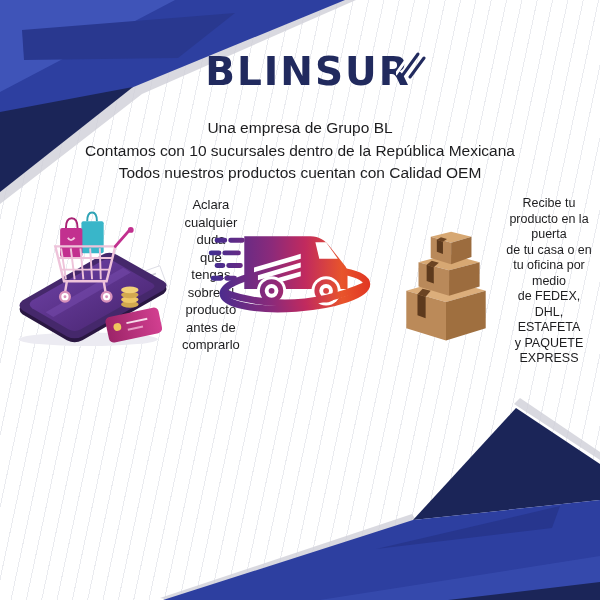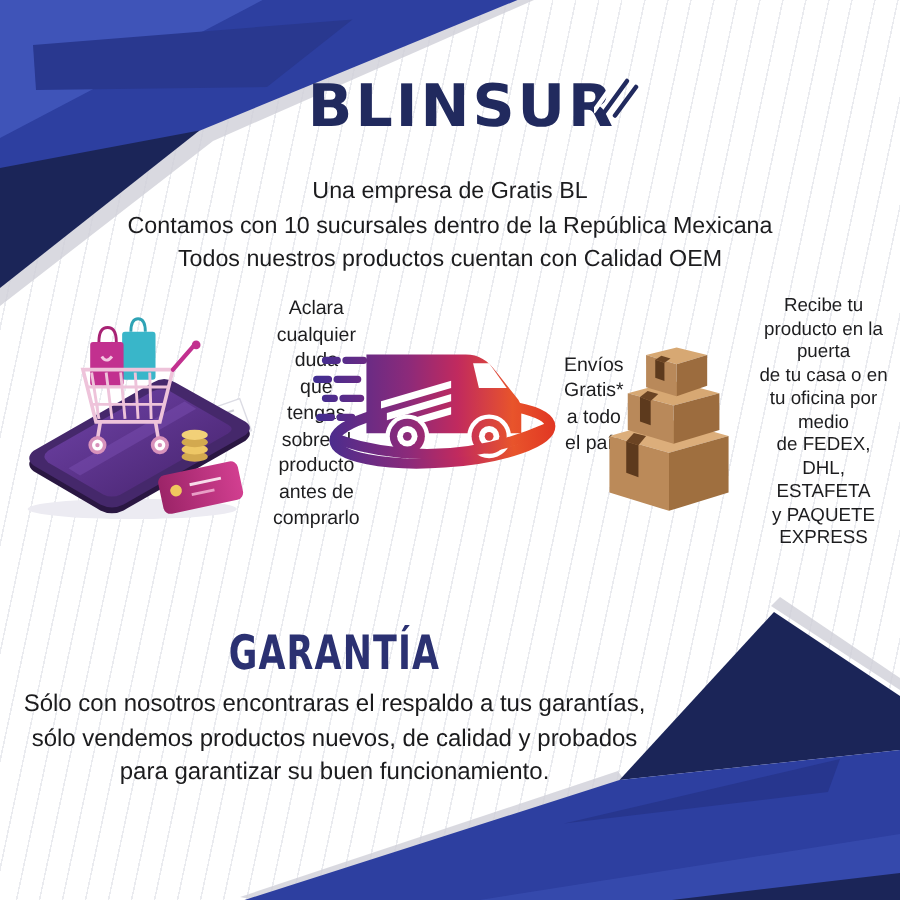--- a/index.html
+++ b/index.html
@@ -82,21 +82,21 @@
         <span>BLINSUR</span>
         <svg class="logo-slashes" width="30" height="34" viewBox="0 0 30 34">
           <path d="M0,27 L15,6" stroke="#ffffff" stroke-width="3" stroke-linecap="round"></path>
           <path d="M6,29 L22,7" stroke="#212a5e" stroke-width="3" stroke-linecap="round"></path>
           <path d="M14,30 L28,11" stroke="#212a5e" stroke-width="3" stroke-linecap="round"></path>
         </svg>
       </span>
     </div>
 
     <div class="taglines">
-      <div>Una empresa de Gratis BL</div>
+      <div>Una empresa de Grupo BL</div>
       <div>Contamos con 10 sucursales dentro de la República Mexicana</div>
       <div>Todos nuestros productos cuentan con Calidad OEM</div>
     </div>
 
     <div class="col col1">
       <div class="icon-box">
         <svg width="176" height="150" viewBox="0 0 180 155">
           <defs>
             <linearGradient id="pg" x1="0" y1="0" x2="1" y2="1">
               <stop offset="0" stop-color="#7144aa"></stop>
@@ -198,24 +198,20 @@
             <circle cx="64" cy="82" r="12" fill="url(#tg)"></circle>
             <circle cx="120" cy="82" r="12" fill="url(#tg)"></circle>
             <circle cx="64" cy="82" r="7" fill="#ffffff"></circle>
             <circle cx="120" cy="82" r="7" fill="#ffffff"></circle>
             <circle cx="64" cy="82" r="3" fill="url(#tg)"></circle>
             <circle cx="120" cy="82" r="3" fill="url(#tg)"></circle>
           </g>
           <path d="M15,84 Q88,108 161,76" stroke="url(#tg)" stroke-width="7" fill="none" stroke-linecap="round"></path>
         </svg>
       </div>
-      <div class="caption">
-        <div>Envíos Gratis*</div>
-        <div>a todo el país</div>
-      </div>
     </div>
 
     <div class="col col3">
       <div class="icon-box">
         <svg width="112" height="128" viewBox="0 0 110 125">
 
           <g>
             <polygon points="16,73 55,62 94,73 55,84" fill="#dcae7b"></polygon>
             <polygon points="16,73 55,84 55,122 16,110" fill="#bb8a59"></polygon>
             <polygon points="55,84 94,73 94,110 55,122" fill="#9f6f3f"></polygon>
@@ -241,25 +237,15 @@
         </svg>
       </div>
       <div class="caption small">
         <div>Recibe tu producto en la puerta</div>
         <div>de tu casa o en tu oficina por medio</div>
         <div>de FEDEX, DHL, ESTAFETA</div>
         <div>y PAQUETE EXPRESS</div>
       </div>
     </div>
 
-    <div class="guarantee">
-      <h2 class="guarantee-title">
-        <span class="squeeze">GARANTÍA</span>
-      </h2>
-      <div class="guarantee-text">
-        <div>Sólo con nosotros encontraras el respaldo a tus garantías,</div>
-        <div>sólo vendemos productos nuevos, de calidad y probados</div>
-        <div>para garantizar su buen funcionamiento.</div>
-      </div>
-    </div>
 
   </div>
 </div>
 
 </body></html>

